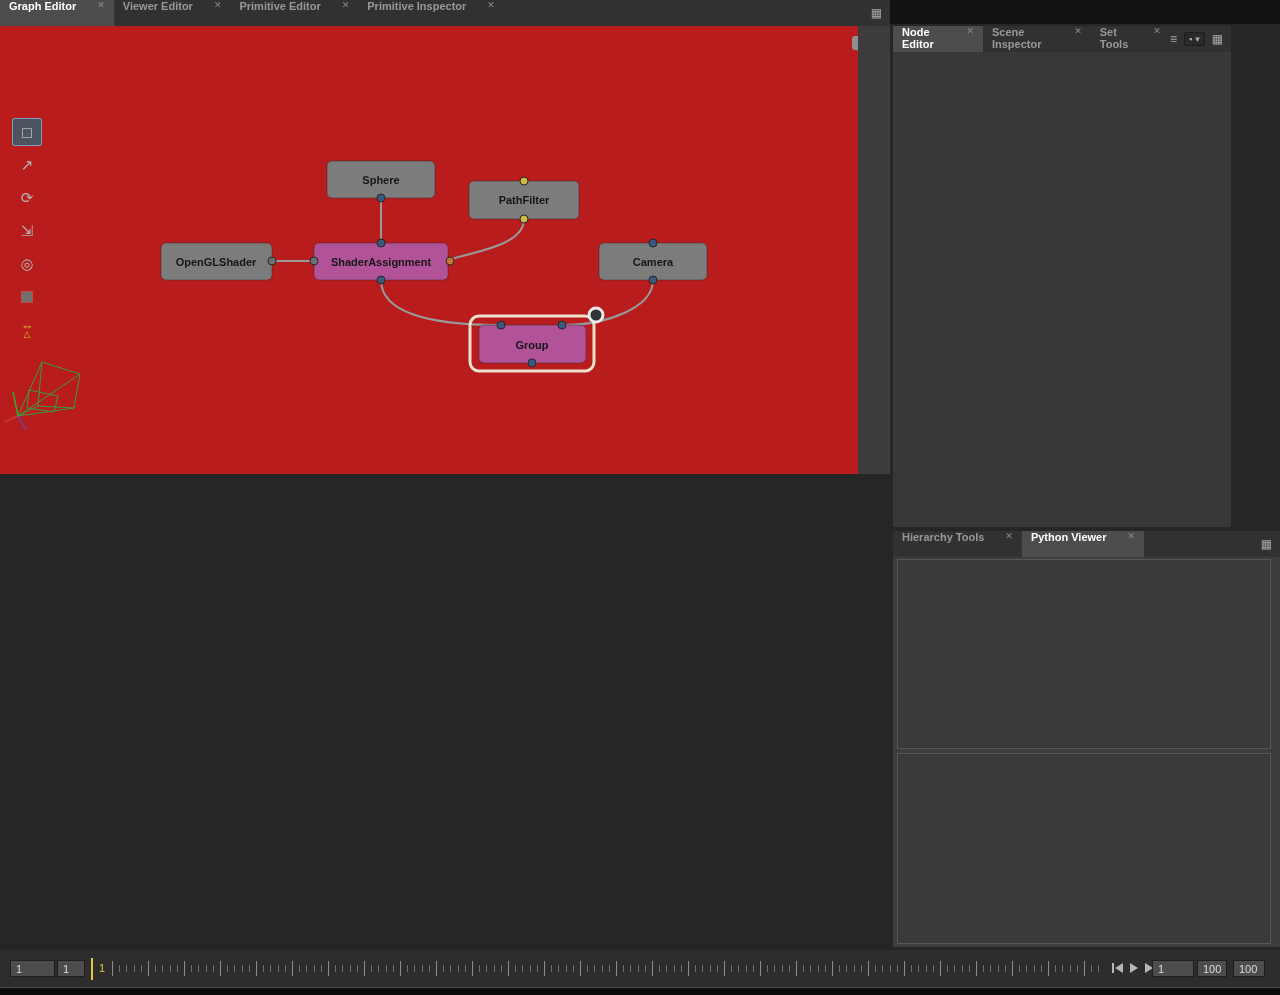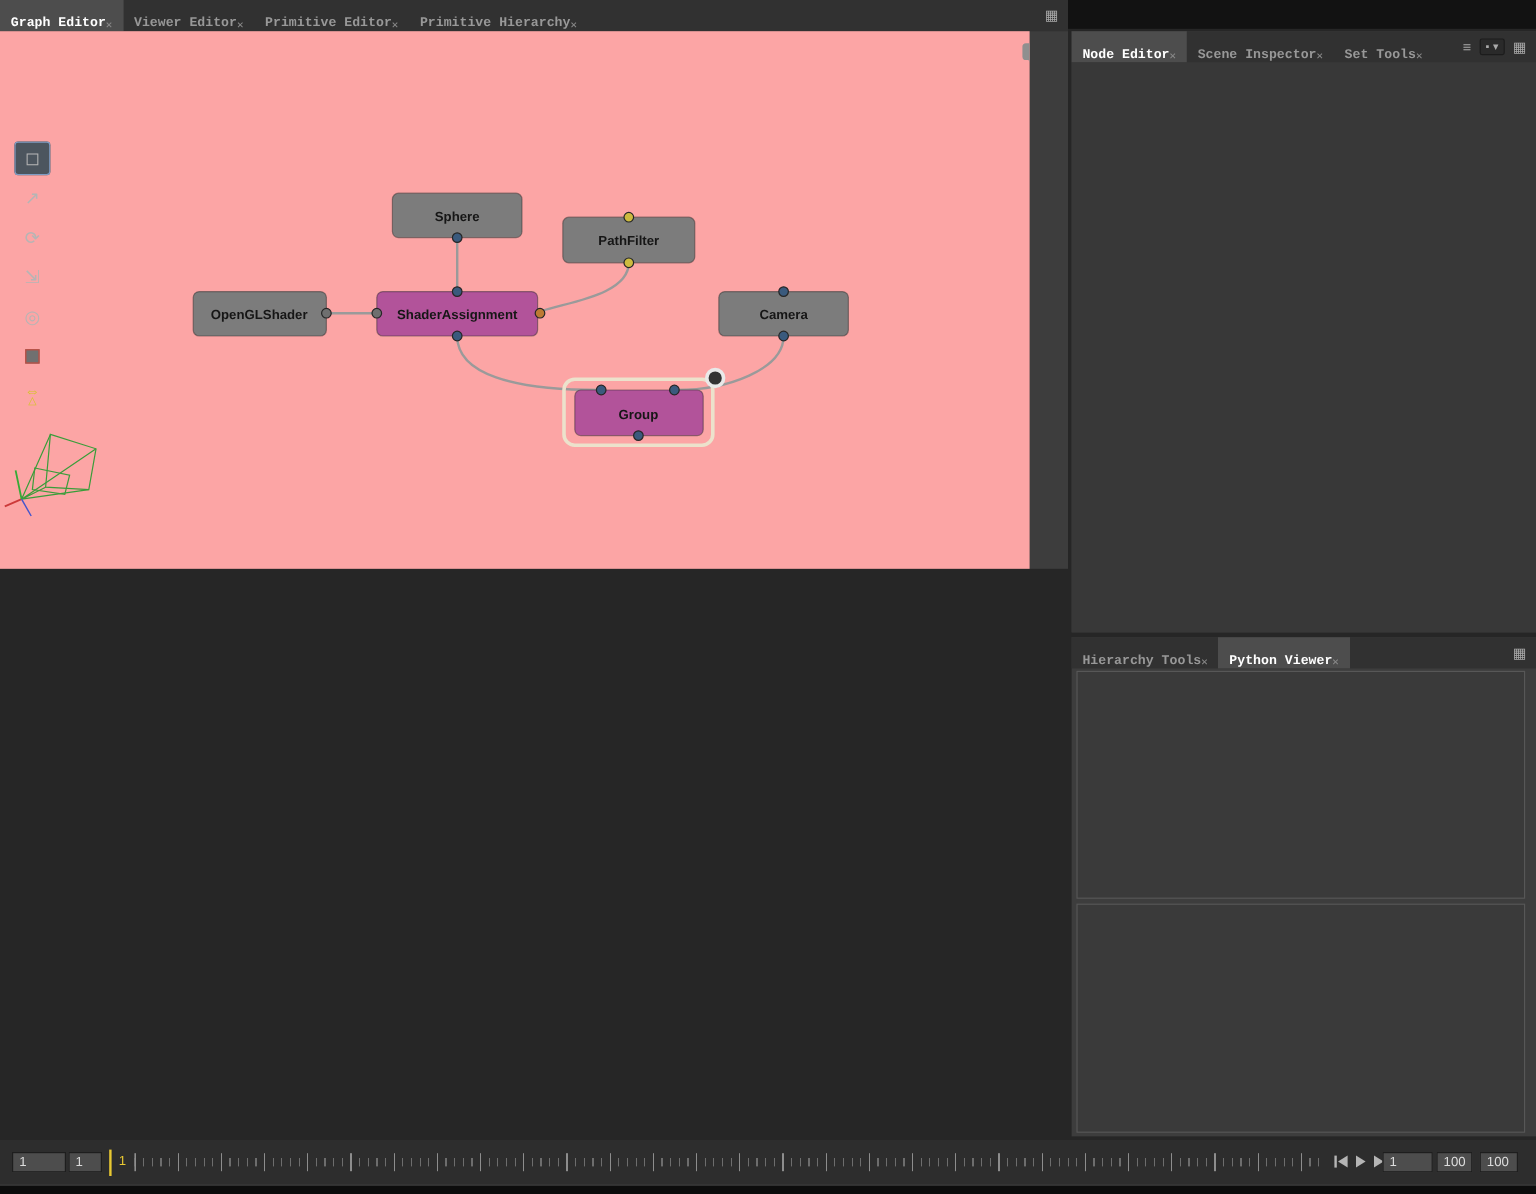--- a/index.html
+++ b/index.html
@@ -6,21 +6,21 @@
   html,body { width:1280px; height:995px; }
   body { background:#262626; font-family:"Liberation Sans",sans-serif; position:relative; overflow:hidden; }
 
   
   .menubar { position:absolute; left:0; top:0; width:1280px; height:24px; background:#121212; display:flex; align-items:center; padding-left:8px; }
   .menu-item { color:#eaeaea; font-size:11.5px; font-weight:bold; padding:0 11px; cursor:default; }
 
   
   .panel { position:absolute; background:#3d3d3d; }
   .tabbar { height:26px; background:#313131; display:flex; align-items:stretch; }
-  .tab { display:flex; align-items:flex-end; gap:0; padding:0 9px; font-size:11px; font-weight:bold; color:#989898;font-family:Liberation Mono, monospace; }
+  .tab { display:flex; align-items:flex-start; gap:21px; padding:0 9px; font-size:11px; font-weight:bold; color:#989898; }
   .tab.active { background:#4d4d4d; color:#ffffff; }
   .tab-close { font-size:9px; color:#8a8a8a; font-weight:normal; }
   .tabbar-icons { margin-left:auto; display:flex; align-items:center; gap:7px; padding-right:8px; color:#a8a8a8; font-size:12px; }
   .tabbar-icons .caret { font-size:9px; color:#9a9a9a; }
   .mini-dd { display:flex; align-items:center; gap:3px; background:#2a2a2a; border:1px solid #1c1c1c; padding:1px 4px; font-size:9px; color:#aaa; border-radius:2px; }
 
   
   #viewer-panel { left:0; top:26; width:890px; height:444px; }
   .viewer-toolbar { height:30px; background:#424242; display:flex; align-items:center; padding-left:8px; }
   .knob { width:17px; height:17px; border-radius:50%; background:radial-gradient(circle at 35% 30%, #a8a8a8, #4c4c4c 70%); margin-left:4px; }
@@ -41,27 +41,27 @@
   .tools { position:absolute; left:12px; top:62px; display:flex; flex-direction:column; gap:5px; z-index:3; }
   .tool { width:30px; height:28px; display:flex; align-items:center; justify-content:center; color:#b5b5b5; font-size:15px; border-radius:3px; }
   .tool.active { background:#4c555e; box-shadow:0 0 0 1px #7e9cc4 inset; }
   .crop-box { width:12px; height:12px; background:#707070; border:1px solid #c34a3e; }
   .tool.cam { color:#d6c32c; font-size:13px; flex-direction:column; line-height:8px; }
   #scene-svg { position:absolute; left:0; top:0; }
   #gizmo-svg { position:absolute; left:2px; top:296px; z-index:2; }
 
   
   #graph-panel { left:0; top:473; width:890px; height:474px; }
-  .graph-content { position:relative; width:858px; height:448px; background:#fca5a5; overflow:hidden; }
+  .graph-content { position:relative; width:858px; height:448px; background:#b91c1c; overflow:hidden; }
   .wire { stroke:#9a9a9a; stroke-width:2; fill:none; }
   .node-label { font:bold 11px "Liberation Sans",sans-serif; fill:#161616; }
   .plug { stroke:#262626; stroke-width:1; }
 
   
-  #node-editor-panel { left:893px; top:26px; width:387px; height:501px; }
+  #node-editor-panel { left:893px; top:26px; width:338px; height:501px; }
   .empty-content { position:absolute; left:0; top:26px; right:0; bottom:0; background:#383838; }
   #bottom-right-panel { left:893px; top:531px; width:387px; height:416px; }
   .py-box { position:absolute; left:4px; right:9px; border:1px solid #575757; background:#3a3a3a; }
   #py-out { top:28px; height:190px; }
   #py-in  { top:222px; bottom:3px; }
 
   
   #timeline { position:absolute; left:0; top:950px; width:1280px; height:37px; background:#2d2d2d; }
   .tl-field { position:absolute; top:10px; height:17px; background:#4d4d4d; border:1px solid #1e1e1e; color:#dcdcdc; font-size:11px; display:flex; align-items:center; padding-left:5px; }
   .playhead { position:absolute; left:91px; top:8px; width:2px; height:22px; background:#e8c832; }
@@ -198,21 +198,21 @@
     </div>
     <div class="tab">
       <span>Viewer Editor</span>
       <span class="tab-close">✕</span>
     </div>
     <div class="tab">
       <span>Primitive Editor</span>
       <span class="tab-close">✕</span>
     </div>
     <div class="tab">
-      <span>Primitive Hierarchy</span>
+      <span>Primitive Inspector</span>
       <span class="tab-close">✕</span>
     </div>
     <div class="tabbar-icons">
       <span>▦</span>
     </div>
   </div>
 
   <div class="graph-content">
     <svg width="890" height="448" viewBox="0 0 890 448">
 

